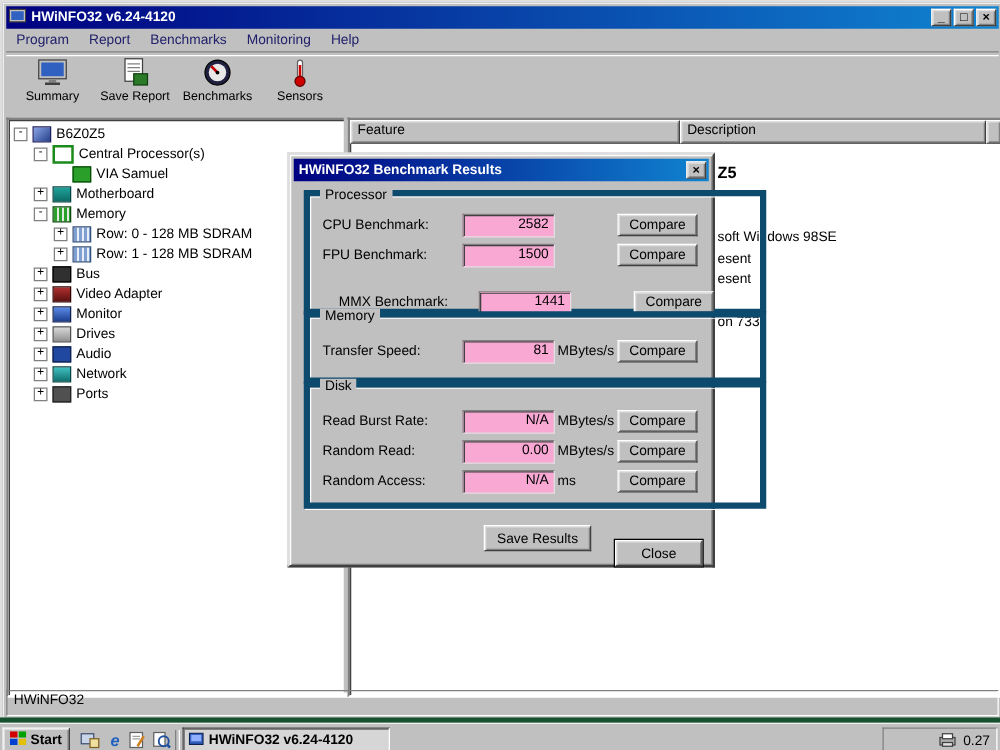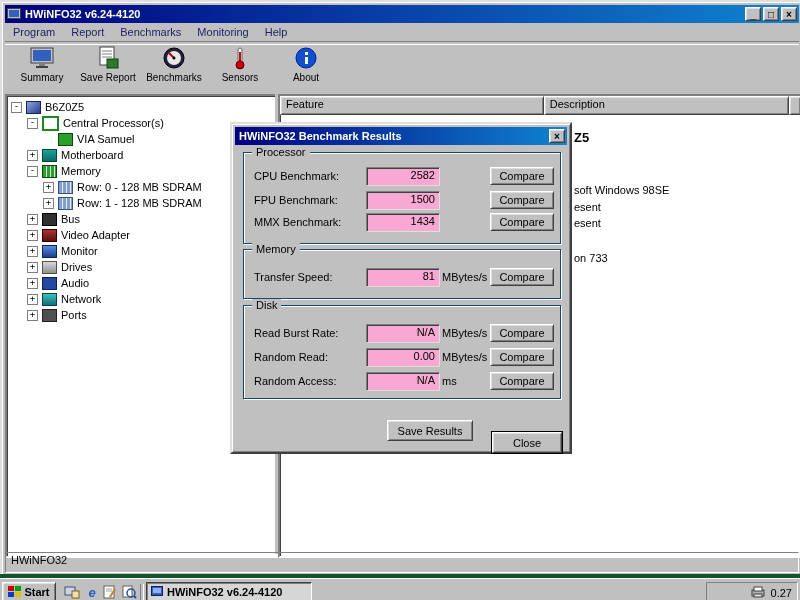--- a/index.html
+++ b/index.html
@@ -67,22 +67,22 @@
   .statusbar{left:3px;right:3px;bottom:3px;height:17px;
              border:1px solid;border-color:#808080 #fff #fff #808080;
              padding:1px 5px;line-height:13px;}
   
   .dialog{left:230px;top:122px;width:338px;height:328px;background:#c0c0c0;z-index:20;}
   .dlg-title{position:absolute;left:3px;top:3px;right:3px;height:18px;
              background:linear-gradient(90deg,#000080,#1084d0);
              display:flex;align-items:center;padding:0 4px;color:#fff;font-weight:bold;}
   .dlg-close{position:absolute;right:2px;top:2px;width:16px;height:14px;line-height:11px;
              text-align:center;font-size:10px;font-weight:bold;padding:0;}
-  .group{position:absolute;border:1px solid #0c4a6e;
-         box-shadow:inset 1px 1px 0 #fff, 1px 1px 0 #fff;}
+  .group{position:absolute;border:5px solid #0c4a6e;
+         box-shadow:inset 1px 1px 0 #fff, 1px 1px 0 #fff;padding-left:44px;}
   .legend{position:absolute;top:-7px;left:8px;background:#c0c0c0;padding:0 4px;line-height:12px;}
   .g-proc{left:11px;top:28px;width:316px;height:90px;}
   .g-mem{left:11px;top:125px;width:316px;height:48px;}
   .g-disk{left:11px;top:181px;width:316px;height:92px;}
   .drow{position:absolute;left:0;right:0;height:18px;text-decoration:underline;}
   .dlabel{position:absolute;left:10px;top:3px;}
   .dvalue{position:absolute;left:122px;top:0;width:68px;height:17px;line-height:15px;
           text-align:right;padding-right:4px;background:#f9a8d4;
           border:1px solid;border-color:#808080 #dfdfdf #dfdfdf #808080;
           box-shadow:inset 1px 1px 0 #404040;}
@@ -171,30 +171,20 @@
     <div class="tbtn">
       <span class="icn">
           <svg width="26" height="24">
             <rect x="11" y="2" width="4" height="14" rx="2" fill="#fff" stroke="#606060"></rect>
             <rect x="12" y="6" width="2" height="10" fill="#d00000"></rect>
             <circle cx="13" cy="19" r="4" fill="#d00000" stroke="#600000"></circle>
           </svg>
         </span>
       <span class="tlab">Sensors</span>
     </div>
-    <div class="tbtn">
-      <span class="icn">
-          <svg width="26" height="24">
-            <circle cx="13" cy="12" r="10" fill="#1050d0" stroke="#002080"></circle>
-            <rect x="12" y="6" width="3" height="3" fill="#fff"></rect>
-            <rect x="12" y="11" width="3" height="7" fill="#fff"></rect>
-          </svg>
-        </span>
-      <span class="tlab">About</span>
-    </div>
   </div>
 
   <div class="abs tree-panel in2">
     <div class="tree">
       <div class="trow lvl0">
         <span class="expbox">-</span>
         <span class="ticon ico-computer"></span>
         <span>B6Z0Z5</span>
       </div>
       <div class="trow lvl1">
@@ -295,23 +285,23 @@
     <div class="drow" style="top:14px;">
       <span class="dlabel">CPU Benchmark:</span>
       <span class="dvalue">2582</span>
       <button class="btn95 dcompare">Compare</button>
     </div>
     <div class="drow" style="top:38px;">
       <span class="dlabel">FPU Benchmark:</span>
       <span class="dvalue">1500</span>
       <button class="btn95 dcompare">Compare</button>
     </div>
-    <div class="drow" style="top:60px;">
+    <div class="drow" style="top:76px;margin-left:13px;">
       <span class="dlabel">MMX Benchmark:</span>
-      <span class="dvalue">1434</span>
+      <span class="dvalue">1441</span>
       <button class="btn95 dcompare">Compare</button>
     </div>
   </div>
 
   <div class="group g-mem">
     <span class="legend">Memory</span>
     <div class="drow" style="top:18px;">
       <span class="dlabel">Transfer Speed:</span>
       <span class="dvalue">81</span>
       <span class="dunit">MBytes/s</span>

